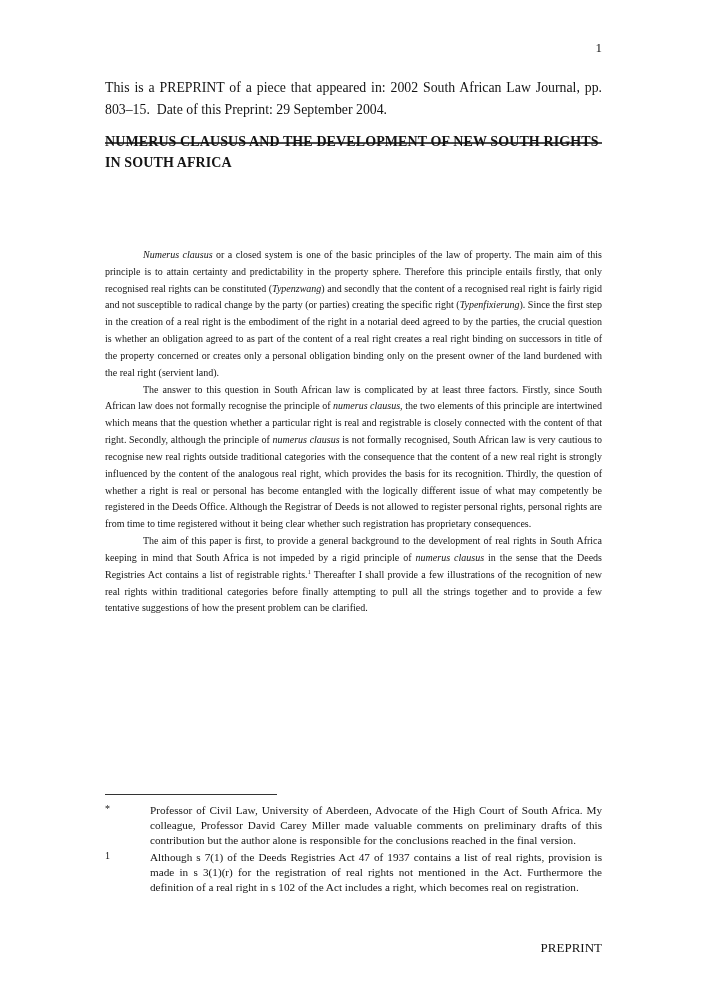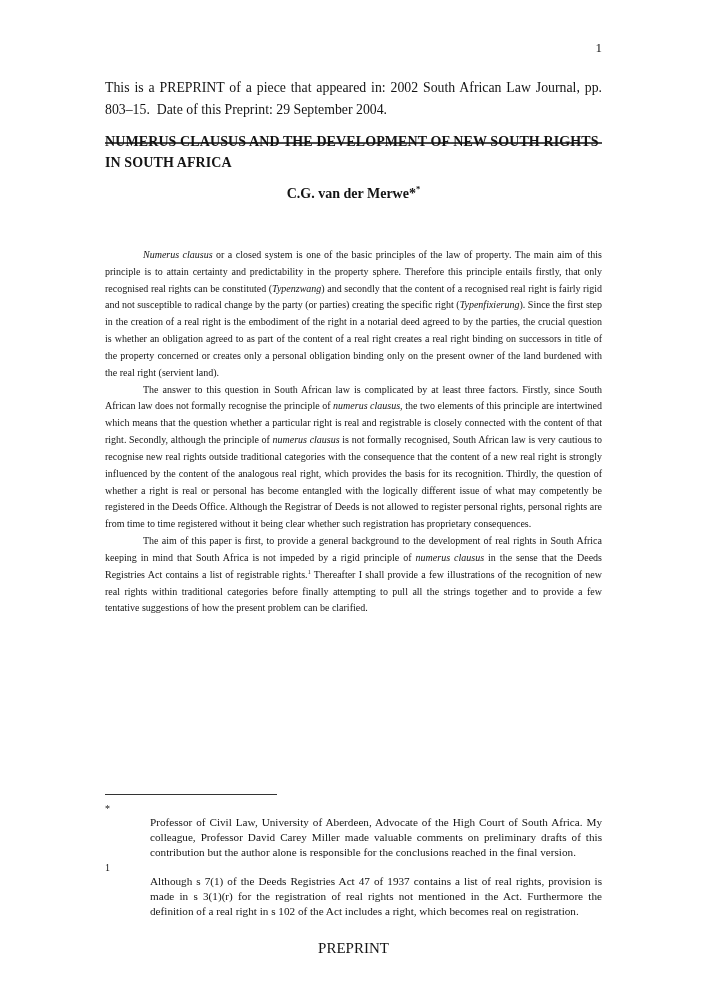--- a/index.html
+++ b/index.html
@@ -66,43 +66,42 @@
     margin-bottom: 8px;
   }
   .fn { display: flex; margin-bottom: 2px; }
   .fn-marker {
     flex: 0 0 45px;
     width: 45px;
     font-size: 10px;
     position: relative;
     top: -2px;
   }
-  .fn-text { flex: 1; text-align: justify; margin-top: 12px; }
+  .fn-text { flex: 1; text-align: justify; }
 
   #footer {
     top: 940px;
-    font-size: 15px;
-    text-align: center;
+    font-size: 13px;
+    text-align: right;
     font-family: Liberation Serif, serif;
   }
 
   sup { font-size: 0.62em; vertical-align: super; line-height: 0; }
 </style>
 </head>
 <body>
 
 <div class="page">
 
   <div class="col" id="page-number">1</div>
 
   <div class="col" id="header-note">This is a PREPRINT of a piece that appeared in: 2002 South African Law Journal, pp. 803–15.&nbsp; Date of this Preprint: 29 September 2004.</div>
 
   <h1 class="col" id="title">NUMERUS CLAUSUS AND THE DEVELOPMENT OF NEW SOUTH RIGHTS IN SOUTH AFRICA</h1>
 
-  <div class="col" id="author">C.G. van der Merwe*<sup>*</sup></div>
 
 
   <div class="col" id="body-text">
     <p><i>Numerus clausus</i> or a closed system is one of the basic principles of the law of property. The main aim of this principle is to attain certainty and predictability in the property sphere. Therefore this principle entails firstly, that only recognised real rights can be constituted (<i>Typenzwang</i>) and secondly that the content of a recognised real right is fairly rigid and not susceptible to radical change by the party (or parties) creating the specific right (<i>Typenfixierung</i>). Since the first step in the creation of a real right is the embodiment of the right in a notarial deed agreed to by the parties, the crucial question is whether an obligation agreed to as part of the content of a real right creates a real right binding on successors in title of the property concerned or creates only a personal obligation binding only on the present owner of the land burdened with the real right (servient land).</p>
     <p>The answer to this question in South African law is complicated by at least three factors. Firstly, since South African law does not formally recognise the principle of <i>numerus clausus</i>, the two elements of this principle are intertwined which means that the question whether a particular right is real and registrable is closely connected with the content of that right. Secondly, although the principle of <i>numerus clausus</i> is not formally recognised, South African law is very cautious to recognise new real rights outside traditional categories with the consequence that the content of a new real right is strongly influenced by the content of the analogous real right, which provides the basis for its recognition. Thirdly, the question of whether a right is real or personal has become entangled with the logically different issue of what may competently be registered in the Deeds Office. Although the Registrar of Deeds is not allowed to register personal rights, personal rights are from time to time registered without it being clear whether such registration has proprietary consequences.</p>
     <p>The aim of this paper is first, to provide a general background to the development of real rights in South Africa keeping in mind that South Africa is not impeded by a rigid principle of <i>numerus clausus</i> in the sense that the Deeds Registries Act contains a list of registrable rights.<sup>1</sup> Thereafter I shall provide a few illustrations of the recognition of new real rights within traditional categories before finally attempting to pull all the strings together and to provide a few tentative suggestions of how the present problem can be clarified.</p>
   </div>
 
   <div class="col" id="footnotes">
     <div class="fn-rule"></div>

